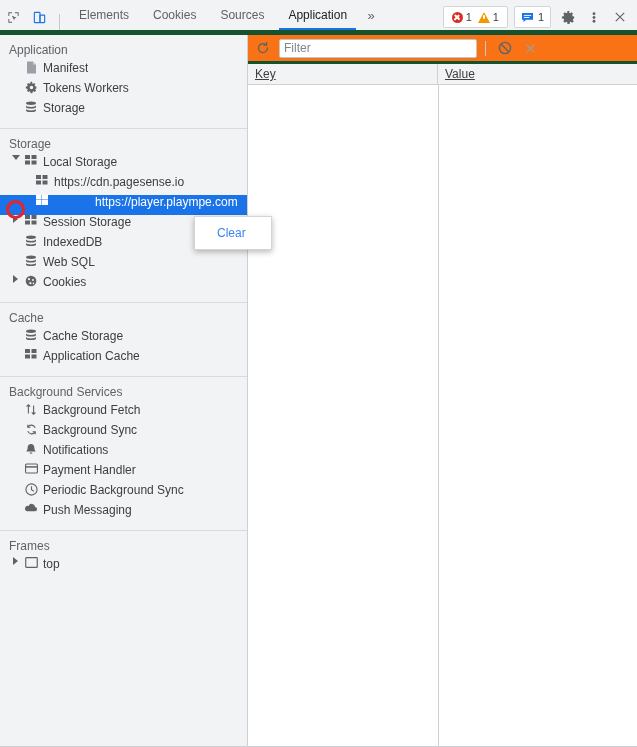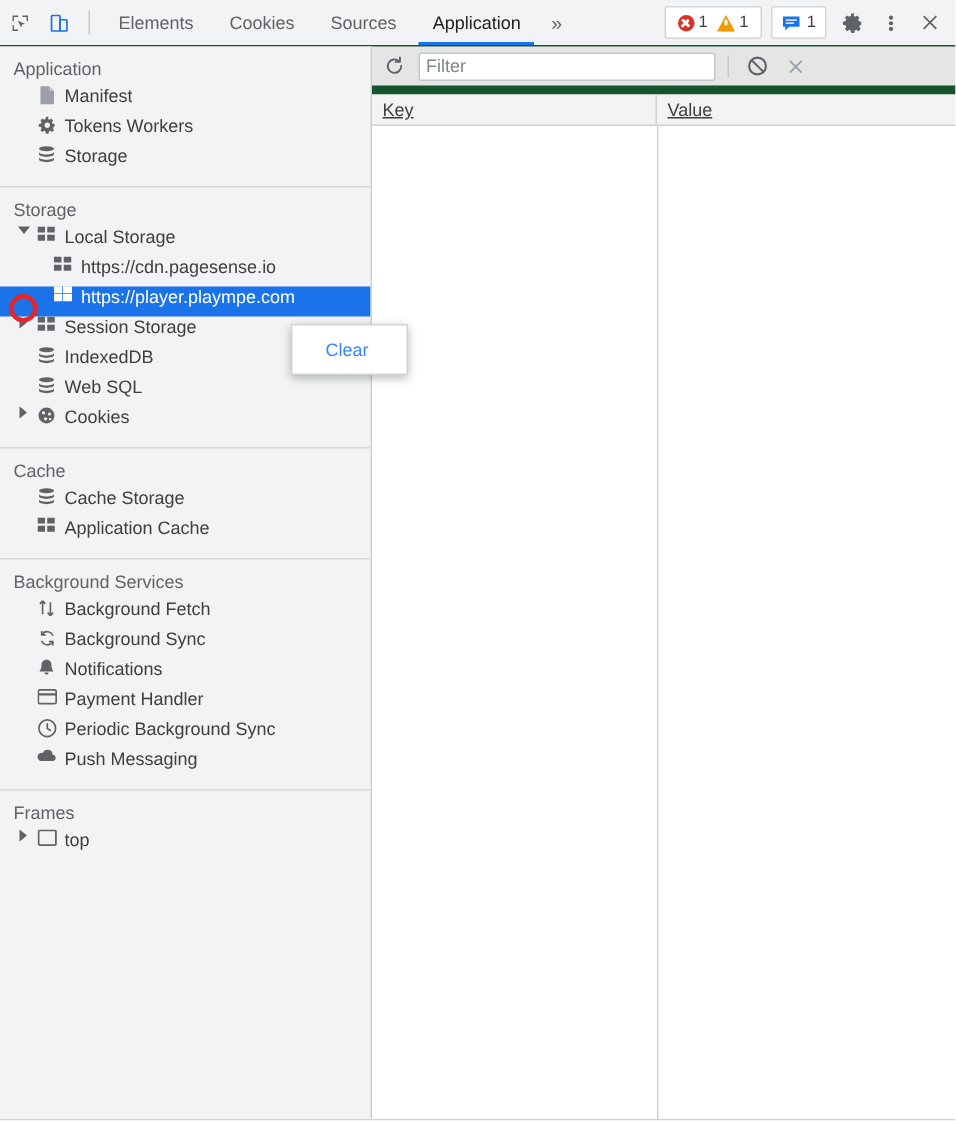--- a/index.html
+++ b/index.html
@@ -6,22 +6,22 @@
   body{
     width:637px;height:747px;overflow:hidden;
     font-family:"Liberation Sans","DejaVu Sans",sans-serif;
     font-size:12px;color:#3c4043;background:#fff;
     -webkit-font-smoothing:antialiased;
   }
   .devtools{width:637px;height:747px;display:flex;flex-direction:column;position:relative;}
 
   
   .toolbar{
-    height:30px;min-height:30px;display:flex;align-items:center;
-    background:#f1f3f4;border-bottom:1px solid #14532d;position:relative;
+    height:30px;min-height:30px;display:flex;align-items:flex-end;
+    background:#f1f3f4;border-bottom:5px solid #14532d;position:relative;
   }
   .tb-icon{
     width:26px;height:26px;display:flex;align-items:center;justify-content:center;
     cursor:pointer;
   }
   .tb-icon svg{display:block;}
   .tb-sep{width:1px;height:16px;background:#c6cacd;margin:0 7px;}
   .tabs{display:flex;align-items:stretch;height:30px;}
   .tab{
     display:flex;align-items:center;padding:0 12px;height:30px;
@@ -73,21 +73,21 @@
   .sec-title{padding:2px 0 4px 9px;color:#5f6368;font-size:12px;}
   .row{
     display:flex;align-items:flex-start;height:20px;padding-left:9px;cursor:pointer;
     color:#3c4043;font-size:12px;white-space:nowrap;position:relative;
   }
   .row .tw{width:13px;min-width:13px;display:flex;align-items:center;justify-content:center;}
   .row .ic{width:18px;min-width:18px;display:flex;align-items:center;justify-content:center;margin-right:3px;}
   .row .lbl{overflow:hidden;text-overflow:ellipsis;}
   .row.indent1{padding-left:22px;}
   .row.indent2{padding-left:33px;}
-  .row.selected{background:#1a73e8;color:#fff;}
+  .row.selected{background:#1a73e8;color:#fff;gap:41px;}
   .row.selected .ic svg *{fill:#fff !important;stroke:#fff !important;}
   .tri{
     width:0;height:0;border-top:4px solid transparent;border-bottom:4px solid transparent;
     border-left:5px solid #5f6368;
   }
   .tri.open{
     border-left:4px solid transparent;border-right:4px solid transparent;
     border-top:5px solid #5f6368;border-bottom:none;
   }
 
@@ -103,22 +103,22 @@
     border:1px solid #d4d4d4;box-shadow:0 2px 6px rgba(0,0,0,.28);
     padding:6px 0;z-index:40;
   }
   .ctxitem{
     padding:3px 22px 3px 22px;font-size:12px;color:#3b82f6;cursor:pointer;white-space:nowrap;
   }
 
   
   .main{flex:1;display:flex;flex-direction:column;background:#fff;min-width:0;}
   .filterbar{
-    height:26px;min-height:26px;display:flex;align-items:center;background:#e5e5e5;
-    border-bottom:6px solid #14532d;padding:0 4px;gap:3px;
+    height:26px;min-height:26px;display:flex;align-items:center;background:#f97316;
+    border-bottom:3px solid #14532d;padding:0 4px;gap:3px;
   }
   .fb-btn{
     width:22px;height:22px;display:flex;align-items:center;justify-content:center;cursor:pointer;
   }
   .filter-input{
     flex:0 1 188px;height:17px;border:1px solid #c3c6c9;background:#fff;border-radius:2px;
     font-family:"Liberation Sans","DejaVu Sans",sans-serif;font-size:12px;color:#3c4043;
     padding:0 4px;outline:none;margin-left:2px;
   }
   .filter-input::placeholder{color:#80868b;}

